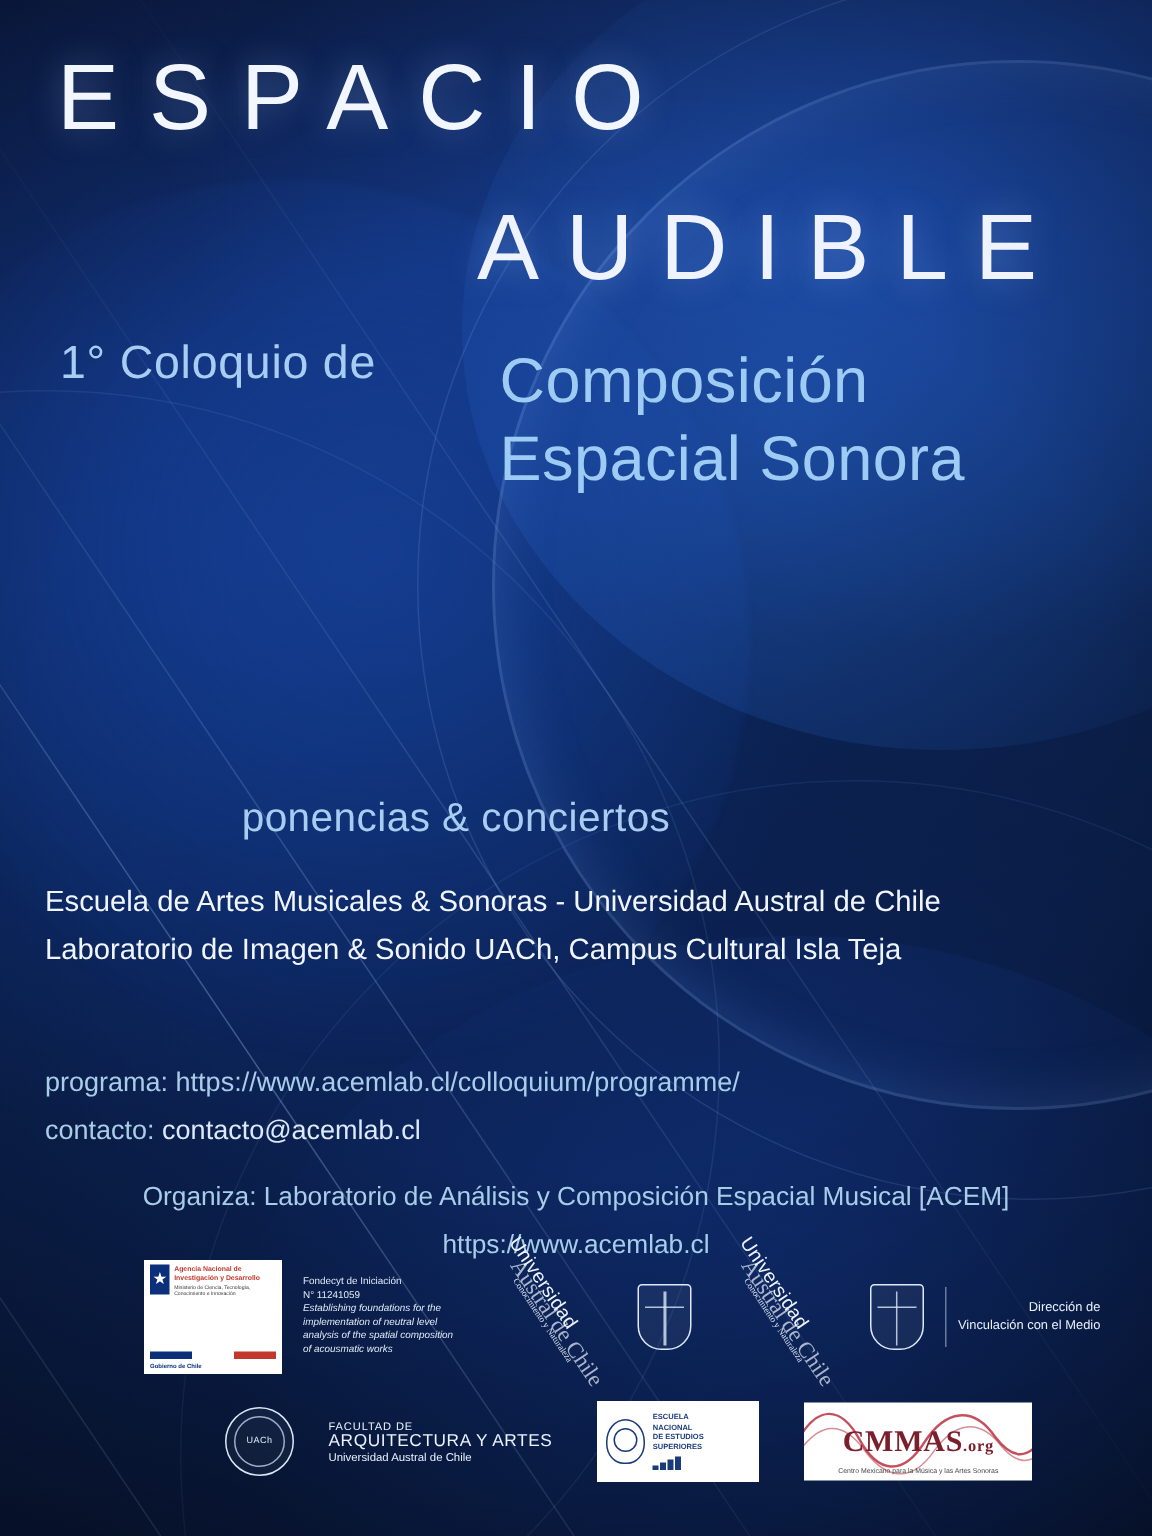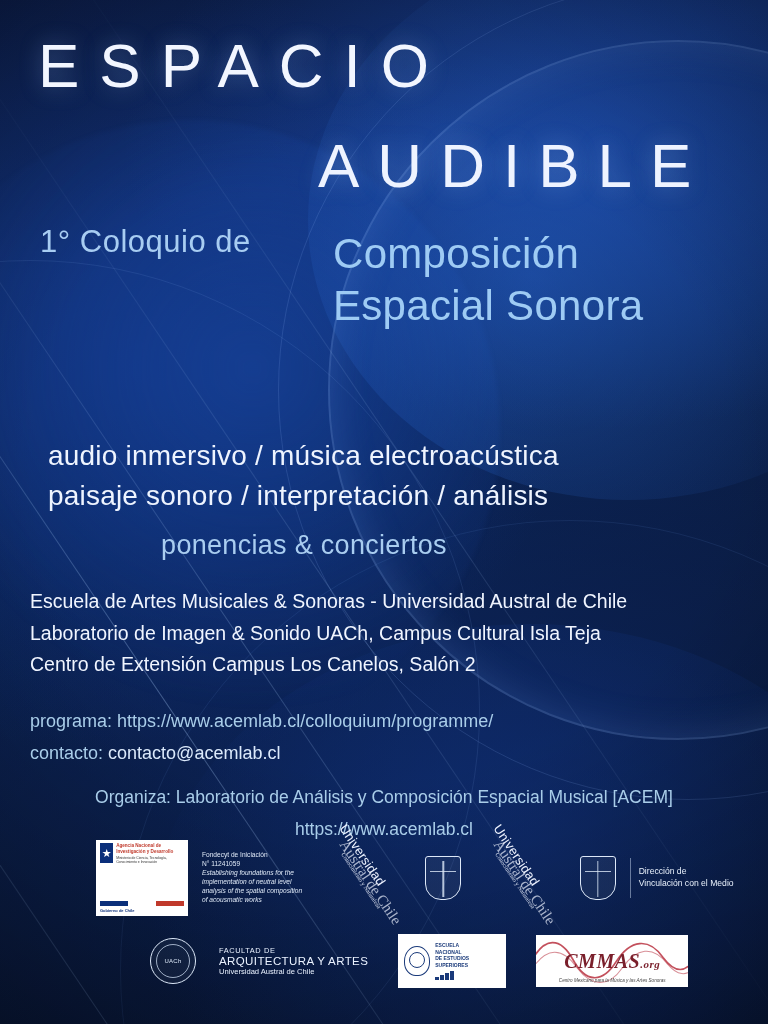--- a/index.html
+++ b/index.html
@@ -165,21 +165,21 @@
   .uach .shield:after {
     content: ""; position: absolute; left: 4px; top: 14px; right: 4px; height: 1.4px;
     background: #dde8f8; opacity: .8;
   }
   .uach .txt .l1 { font-size: 13px; letter-spacing: .2px; }
   .uach .txt .l2 { font-size: 15px; font-family: "Liberation Serif", serif; }
   .uach .txt .l3 { font-size: 6px; font-family: "Liberation Serif", serif; opacity: .9; }
 
   .dvm {
     color: #e8f0fb; font-size: 8.6px; line-height: 1.35; border-left: 1px solid rgba(220,235,255,.45);
-    padding-left: 8px; height: 40px; display: flex; align-items: center;
+    padding-left: 8px; height: 40px; display: flex; align-items: center; text-align: right;
   }
 
   .fac {
     display: flex; align-items: center; gap: 23px; color: #eaf2ff;
   }
   .fac .seal {
     width: 46px; height: 46px; border-radius: 50%; border: 1.4px solid #dce8f8;
     position: relative; background: rgba(255,255,255,0.04);
   }
   .fac .seal:before {
@@ -205,21 +205,21 @@
   .enes .unam:after {
     content: ""; position: absolute; left: 50%; top: 5px; transform: translateX(-50%);
     width: 14px; height: 14px; border: 1.2px solid #1a3a7a; border-radius: 50%;
   }
   .enes .et { font-size: 5px; line-height: 1.3; color: #1a3a7a; font-weight: bold; }
   .enes .stair { display: flex; align-items: flex-end; gap: 1px; height: 10px; margin-top: 2px; }
   .enes .stair i { width: 4px; background: #1a3a7a; }
 
   .cmmas {
     width: 152px; height: 52px; background: #ffffff; position: relative; overflow: hidden;
-    display: flex; align-items: center; justify-content: center; font-style: italic;
+    display: flex; align-items: center; justify-content: center;
   }
   .cmmas .wave {
     position: absolute; left: -6px; top: -6px; right: -6px; bottom: -6px;
   }
   .cmmas .big {
     position: relative; font-family: "Liberation Serif", serif; font-weight: bold;
     font-size: 20px; color: #7a1f2b; letter-spacing: .5px;
   }
   .cmmas .big span.org { font-size: 11px; }
   .cmmas .small {
@@ -252,31 +252,26 @@
     <div class="t-audible">AUDIBLE</div>
 
     <div class="t-coloquio">1° Coloquio de</div>
 
     <div class="t-subject">
       <div>Composición</div>
       <div>Espacial Sonora</div>
     </div>
 
 
-    <div class="t-topics">
-      <div>audio inmersivo / música electroacústica</div>
-      <div>paisaje sonoro / interpretación / análisis</div>
-    </div>
 
     <div class="t-ponencias">ponencias &amp; conciertos</div>
 
     <div class="t-venue">
       <div>Escuela de Artes Musicales &amp; Sonoras - Universidad Austral de Chile</div>
       <div>Laboratorio de Imagen &amp; Sonido UACh, Campus Cultural Isla Teja</div>
-      <div>Centro de Extensión Campus Los Canelos, Salón 2</div>
     </div>
 
     <div class="t-links">
       <div>
         <span>programa:</span>
         <span>https://www.acemlab.cl/colloquium/programme/</span>
       </div>
       <div>
         <span>contacto:</span>
         <span class="mail">contacto@acemlab.cl</span>

